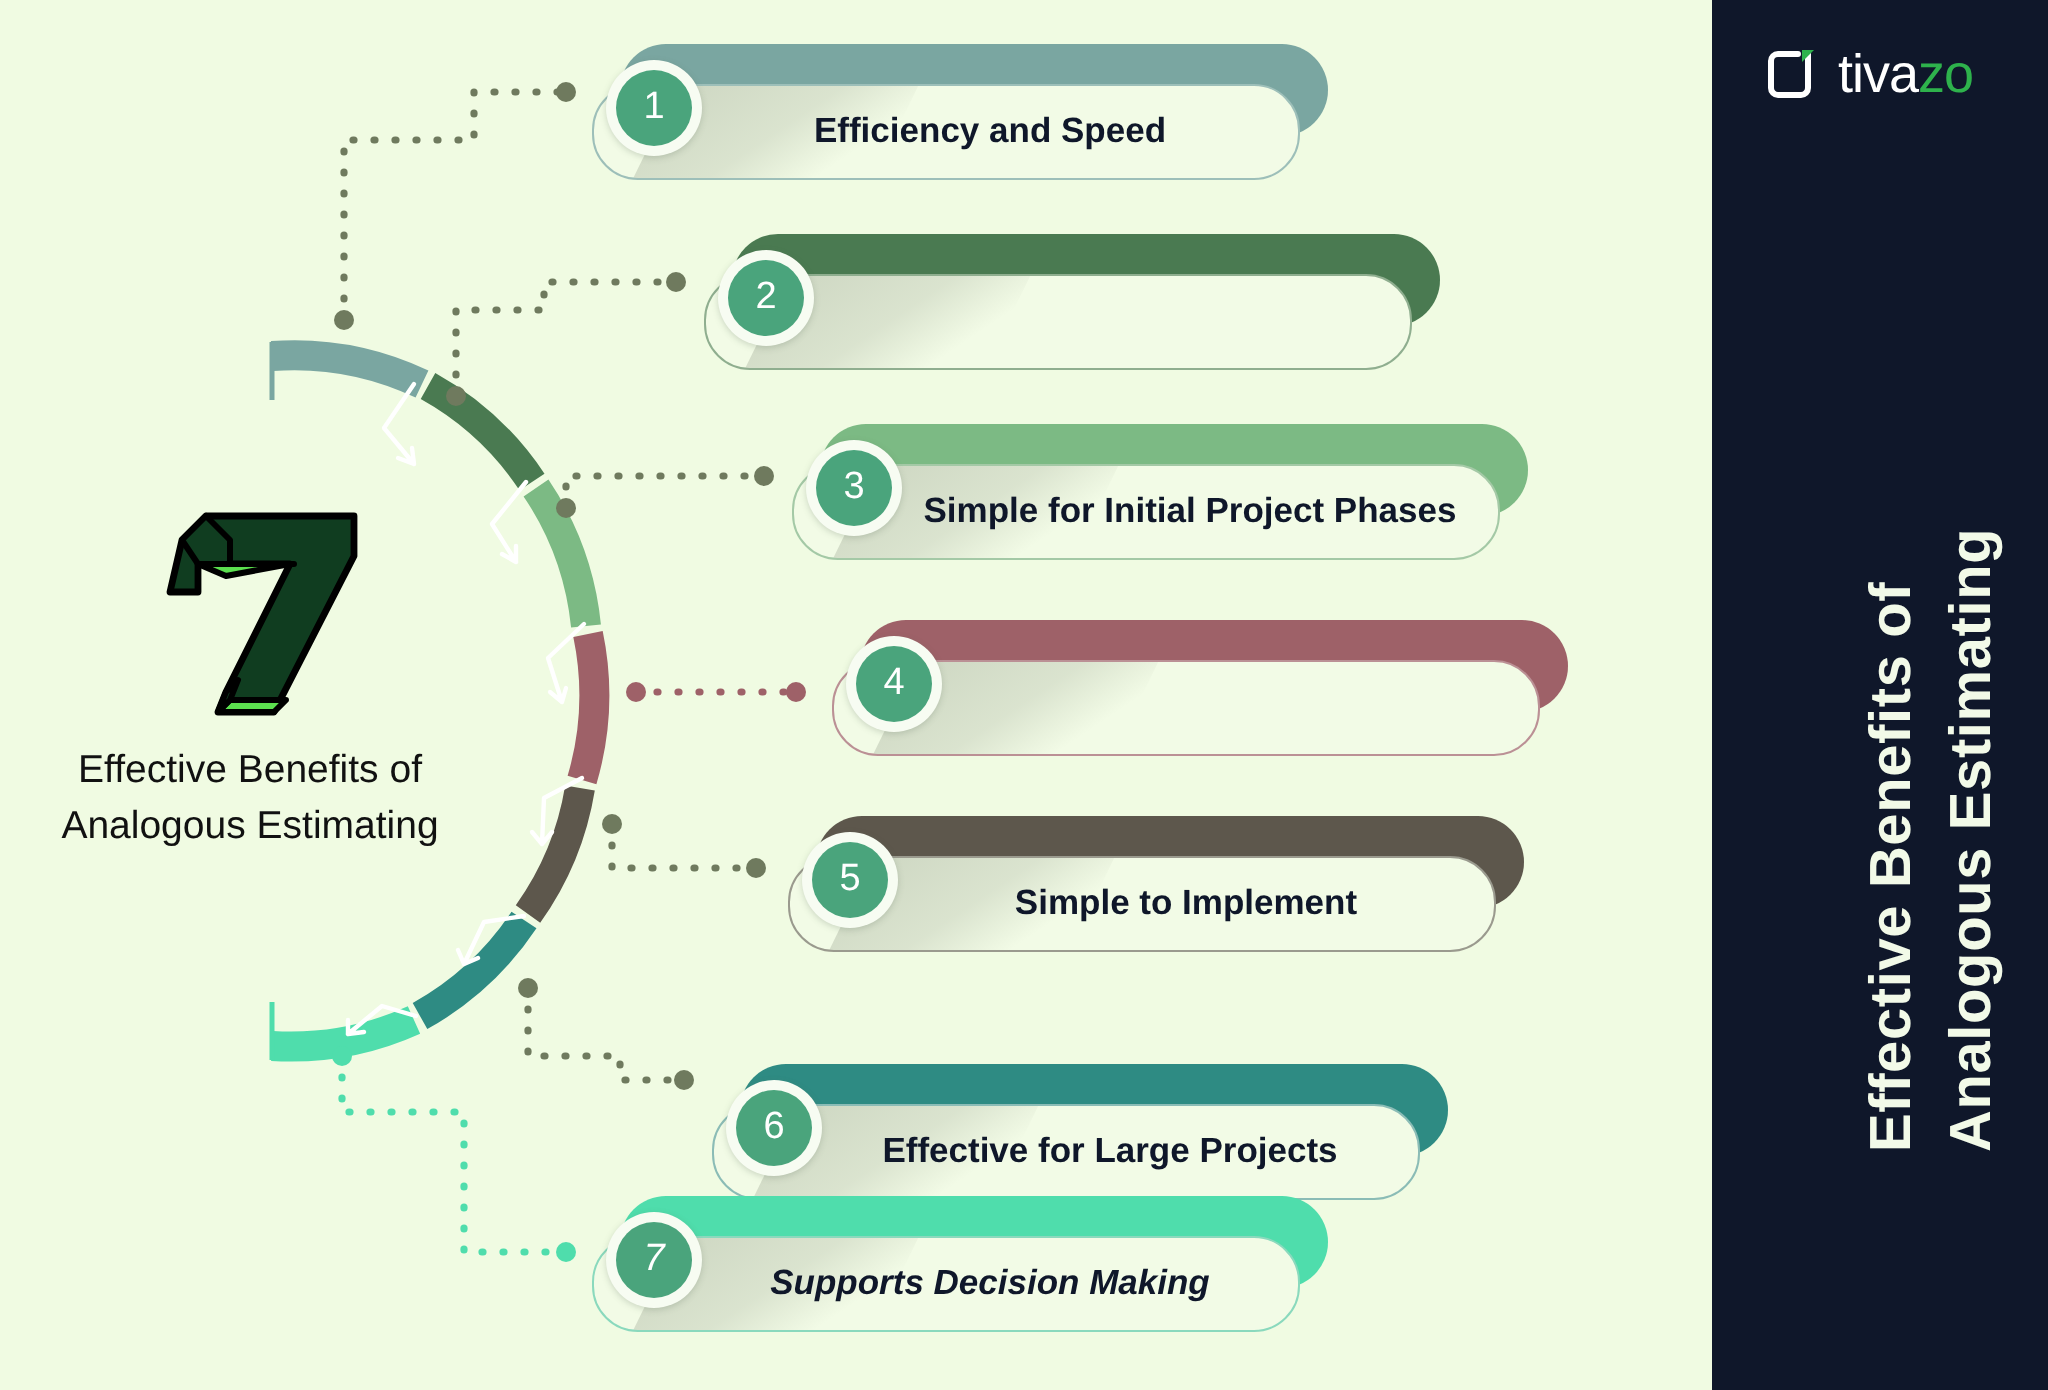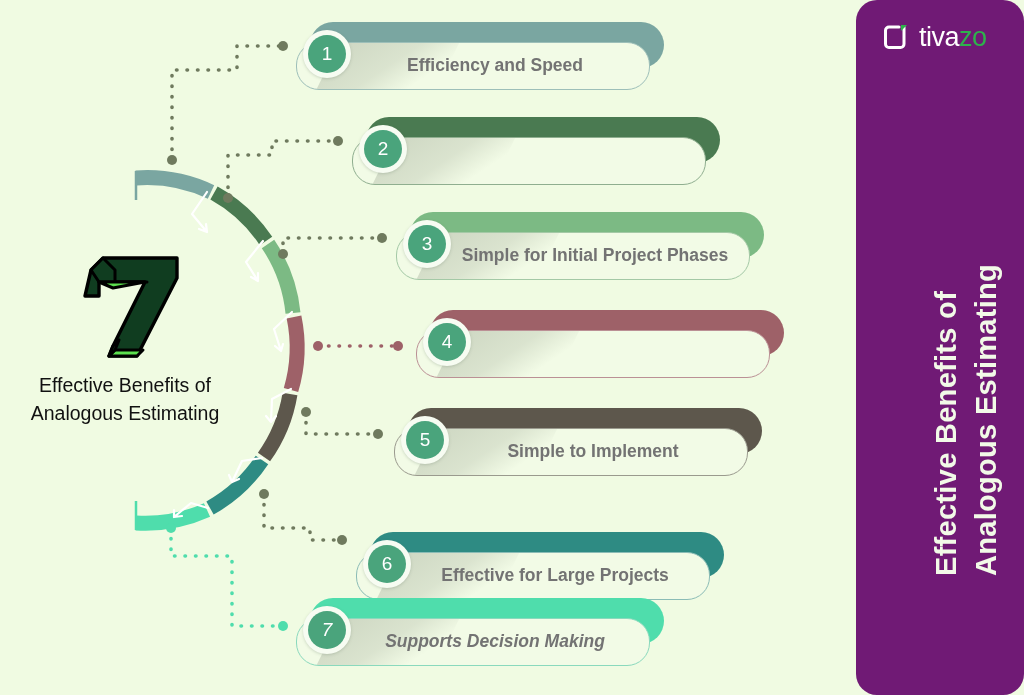--- a/index.html
+++ b/index.html
@@ -142,21 +142,21 @@
     left: 58px;
     right: 14px;
     top: 0;
     height: 46px;
     display: flex;
     align-items: center;
     justify-content: center;
     text-align: center;
     font-size: 17.5px;
     font-weight: bold;
-    color: #737373;
+    color: #0f172a;
     line-height: 1.13;
     padding: 0 4px;
   }
   .pill-badge {
     position: absolute;
     left: 7px;
     top: 8px;
     width: 48px;
     height: 48px;
     border-radius: 50%;
@@ -323,21 +323,21 @@
   <div class="pill-bar" style="background: rgb(79, 221, 172);"></div>
   <div class="pill-body" style="border-color: rgb(138, 217, 189);">
     <div class="pill-shadow"></div>
     <div class="pill-label">Supports Decision Making</div>
   </div>
   <div class="pill-badge" style="background: rgb(247, 252, 242);">
     <span style="background: rgb(74, 164, 124);">7</span>
   </div>
 </div>
 
-<div id="right-panel" style="background: #701a75; border-radius: 21px;">
+<div id="right-panel" style="background: #0f172a;">
   <div id="logo">
     <span id="logo-mark">
       <svg viewBox="0 0 30 30" width="30" height="30">
         <path d="M 24,5 L 24,22 A 3.5,3.5 0 0 1 20.5,25.5 L 9,25.5 A 3.5,3.5 0 0 1 5.5,22 L 5.5,8.5 A 3.5,3.5 0 0 1 9,5 L 19,5" fill="none" stroke="#ffffff" stroke-width="3" stroke-linecap="round"></path>
         <path d="M 21,3 L 27,3 L 21,9 Z" fill="#2eb24c"></path>
       </svg>
     </span>
     <span id="logo-text">
       <span class="tiva">tiva</span><span class="zo" style="color: rgb(46, 178, 76);">zo</span>
     </span>

